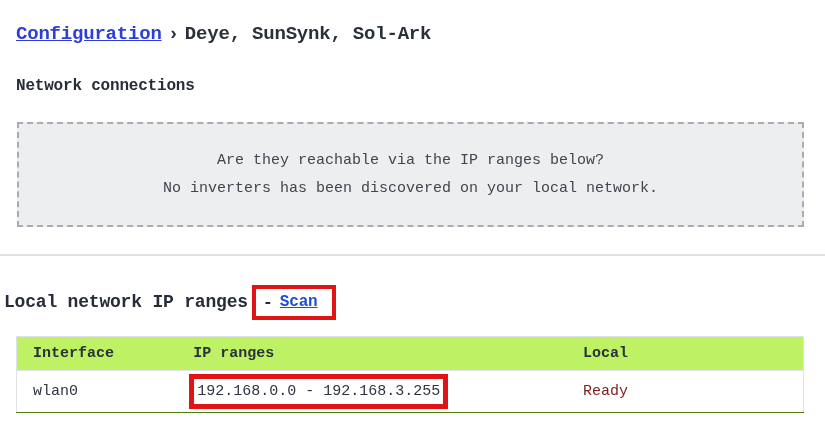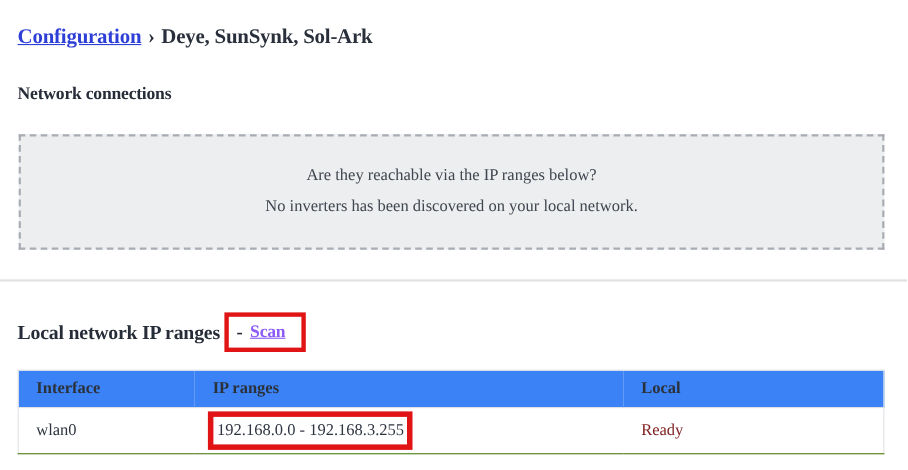--- a/index.html
+++ b/index.html
@@ -2,21 +2,21 @@
 <html><head>
 <meta charset="utf-8">
 <style>
   * { box-sizing: border-box; }
   html, body { margin: 0; padding: 0; background: #ffffff; }
   .page {
     position: relative;
     width: 825px;
     height: 427px;
     background: #ffffff;
-    font-family: Liberation Serif, serif;
+    font-family: Liberation Mono, monospace;
     color: #2a303b;
     overflow: hidden;
   }
   
   .breadcrumb {
     position: absolute;
     left: 16px;
     top: 23px;
     font-size: 19px;
     font-weight: 700;
@@ -65,59 +65,59 @@
     top: 254px;
     width: 825px;
     height: 0;
     border: none;
     border-top: 2px solid #e1e2e4;
     margin: 0;
   }
   
   .ipranges-heading {
     position: absolute;
-    left: 16px;
+    left: 4px;
     top: 283px;
     height: 38px;
     display: flex;
     align-items: center;
     font-size: 18px;
     font-weight: 700;
     letter-spacing: -0.2px;
     color: #272d38;
     white-space: nowrap;
   }
   .annotation-scan {
     display: inline-flex;
     align-items: center;
     gap: 7px;
     border: 4px solid #e01414;
     padding: 4px 15px 4px 7px;
     margin-left: 4px;
   }
   .annotation-scan a {
-    color: #8b5cf6;
+    color: #1d4ed8;
     text-decoration: underline;
     font-size: 16px;
     font-weight: 700;
     cursor: pointer;
   }
   .annotation-scan .dash { color: #272d38; font-weight: 700; font-size: 17px; }
   
   table.ip-table {
     position: absolute;
     left: 16px;
     top: 336px;
     width: 788px;
     border-collapse: collapse;
     font-size: 15px;
     color: #2e3440;
   }
   table.ip-table th {
-    background: #3b82f6;
+    background: #bef264;
     font-weight: 700;
     color: #2b3139;
     text-align: left;
     padding: 8px 16px;
     border-top: 1px solid #dee2e6;
     border-bottom: 1px solid #dee2e6;
   }
   table.ip-table td {
     text-align: left;
     padding: 12px 16px;

